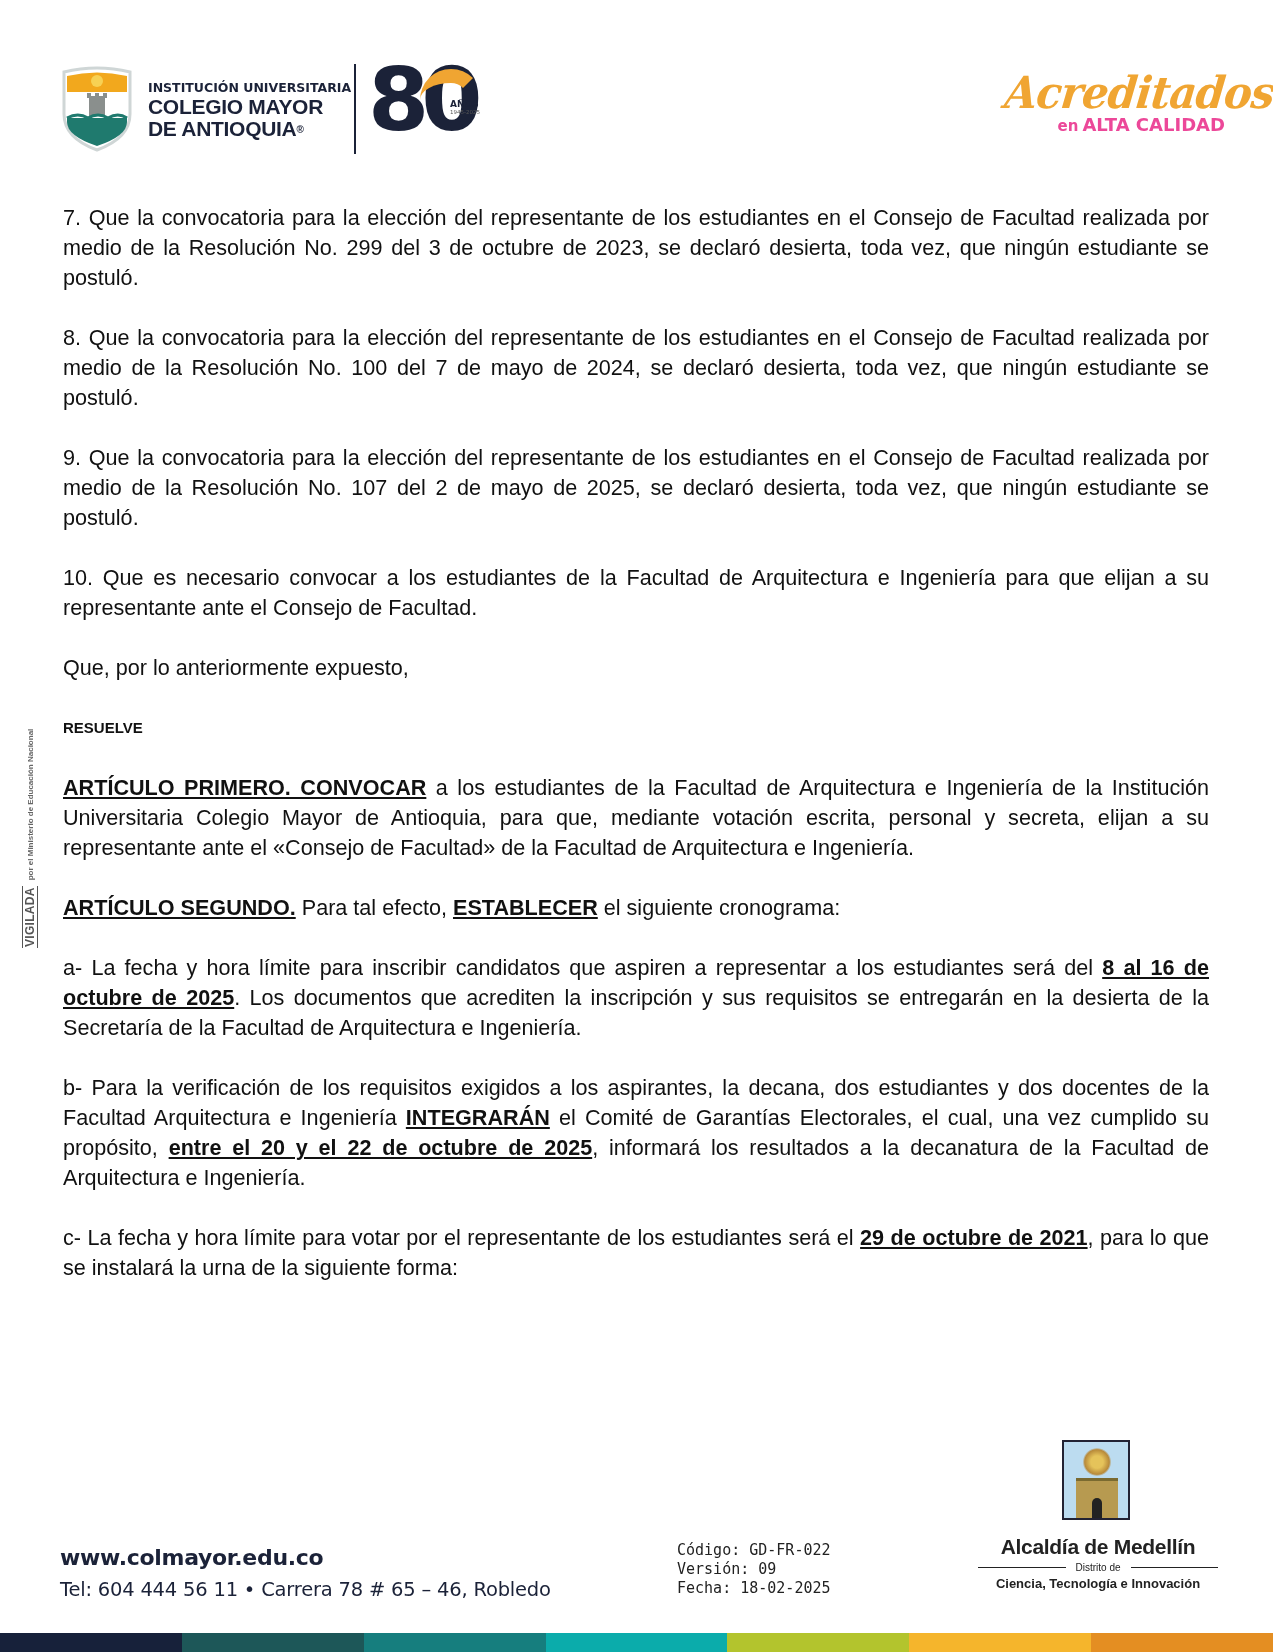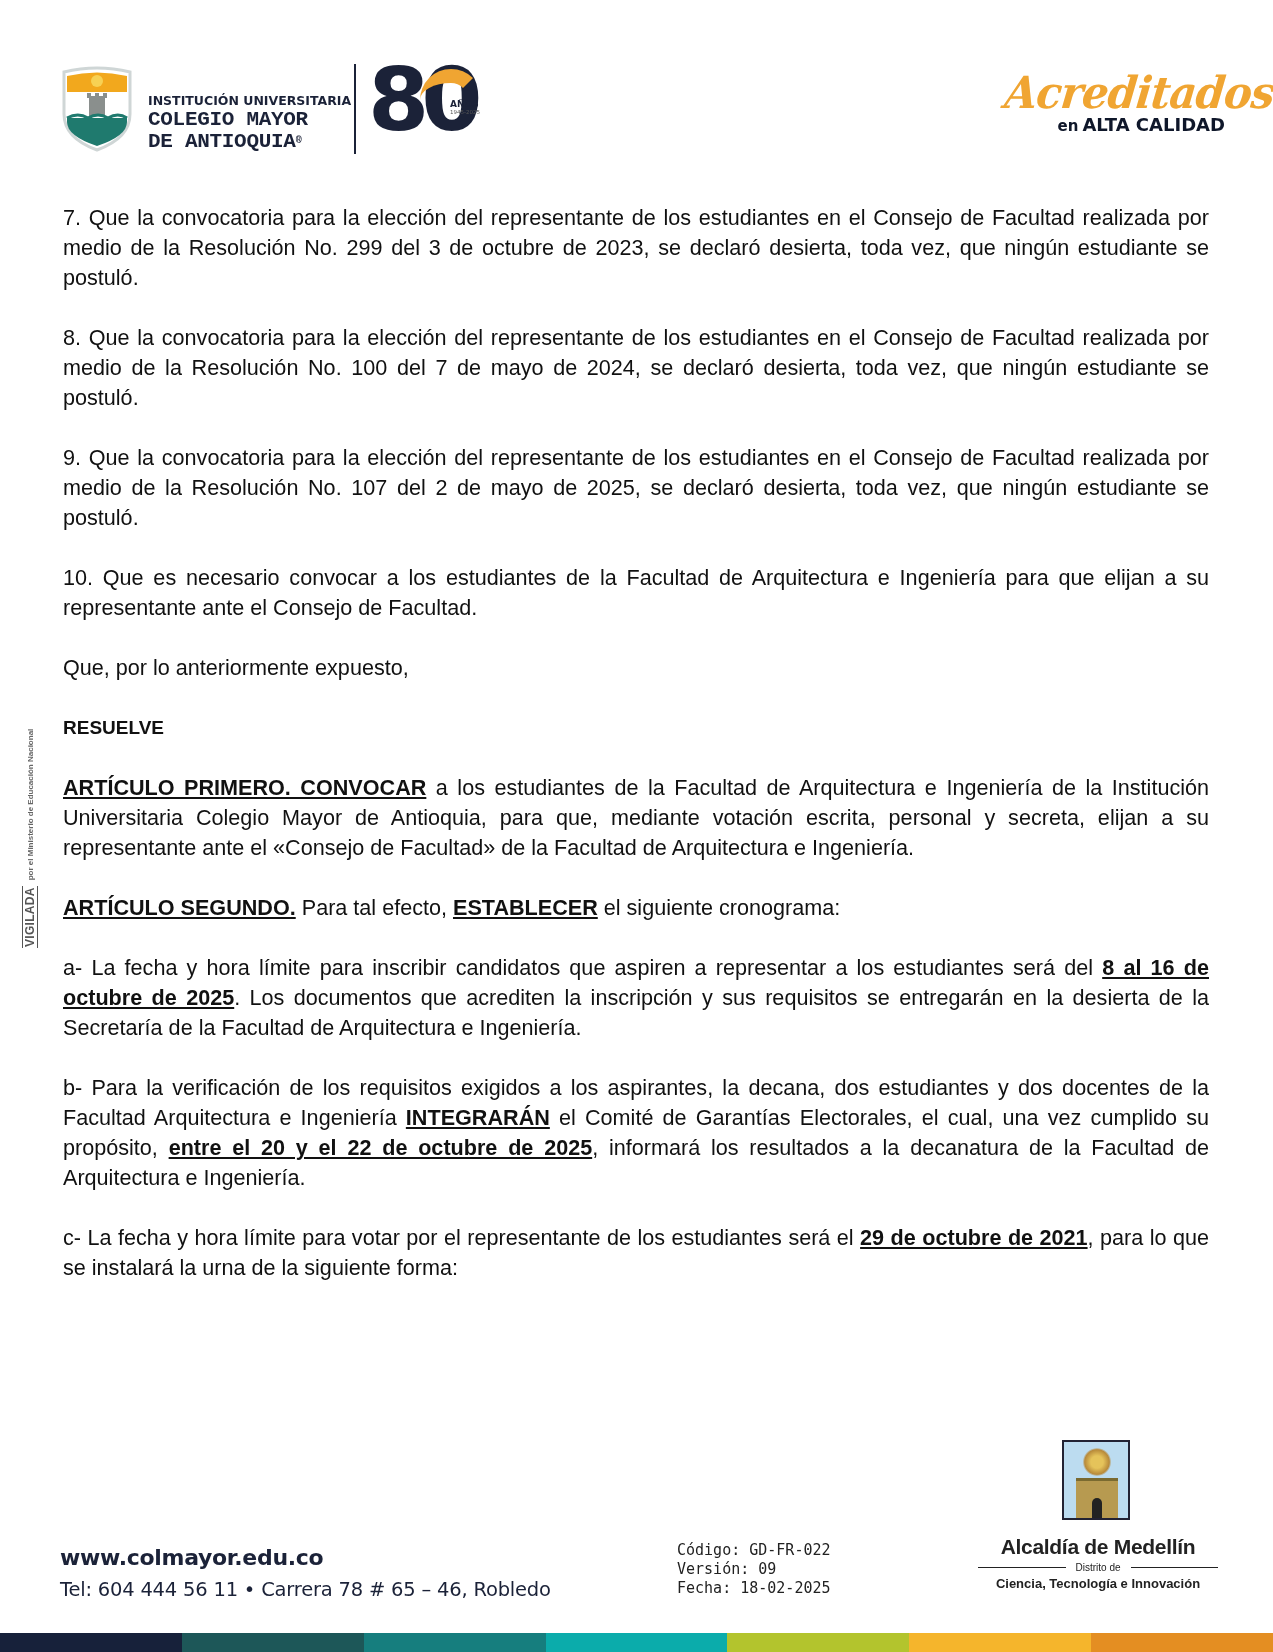--- a/index.html
+++ b/index.html
@@ -1,47 +1,47 @@
 <!DOCTYPE html>
 <html><head>
 <meta charset="utf-8">
 <style>
   html, body { margin: 0; padding: 0; background: #ffffff; }
   body { width: 1273px; height: 1652px; position: relative; overflow: hidden; font-family: "Liberation Sans", sans-serif; color: #111; }
 
   
   .header-logo { position: absolute; left: 58px; top: 64px; height: 90px; width: 440px; }
   .shield { position: absolute; left: 0; top: 2px; width: 78px; height: 86px; }
-  .inst-text { position: absolute; left: 90px; top: 18px; line-height: 1; color: #1b2238; margin-top: 13px; }
+  .inst-text { position: absolute; left: 90px; top: 18px; line-height: 1; color: #1b2238; }
   .inst-small { font-family: "DejaVu Sans", sans-serif; font-weight: bold; font-size: 12.5px; letter-spacing: 0px; display: block; }
-  .inst-big { font-family: Liberation Mono, monospace; font-weight: bold; font-size: 21px; display: block; margin-top: 1px; letter-spacing: -0.3px; }
+  .inst-big { font-family: Liberation Sans, sans-serif; font-weight: bold; font-size: 21px; display: block; margin-top: 1px; letter-spacing: -0.3px; }
   .inst-big sup { font-size: 10px; vertical-align: middle; }
   .header-divider { position: absolute; left: 296px; top: 0px; width: 2px; height: 90px; background: #1b2238; }
   .eighty { position: absolute; left: 310px; top: 2px; width: 120px; height: 84px; }
   .eighty-num { position: absolute; left: 0; top: -10px; font-family: "DejaVu Sans", sans-serif; font-weight: bold; font-size: 88px; color: #1b2238; letter-spacing: -8px; line-height: 1; }
   .eighty-arc { position: absolute; left: 52px; top: 3px; width: 62px; height: 40px; border-top: 14px solid #f0a532; border-right: 14px solid transparent; border-radius: 40px 40px 0 0; box-sizing: border-box; }
   .anos { position: absolute; left: 82px; top: 34px; font-family: "DejaVu Sans", sans-serif; font-weight: bold; font-size: 9px; color: #1b2238; line-height: 1; }
   .anos-years { display: block; font-size: 5.5px; font-weight: normal; color: #555; margin-top: 1px; }
 
   .acreditados { position: absolute; left: 1005px; top: 72px; width: 220px; height: 78px; text-align: right; }
   .acred-script { font-family: "DejaVu Serif", serif; font-style: italic; font-weight: bold; font-size: 42px; color: #f0a532; line-height: 1; letter-spacing: -1px; display: block; transform: skewX(-6deg) scaleY(1.05); }
-  .acred-sub { display: block; margin-top: 2px; color: #0f172a; line-height: 1; text-align: right; }
+  .acred-sub { display: block; margin-top: 2px; color: #ec4899; line-height: 1; text-align: right; }
   .acred-en { font-family: "DejaVu Sans", sans-serif; font-size: 15px; font-weight: bold; margin-right: 4px; }
   .acred-alta { font-family: "DejaVu Sans", sans-serif; font-size: 18px; font-weight: 900; letter-spacing: 0px; }
 
   
   .vigilada { position: absolute; left: 22px; top: 948px; transform-origin: left top; transform: rotate(-90deg); white-space: nowrap; font-family: "Liberation Sans", sans-serif; color: #555; display: flex; align-items: center; }
   .vig-main { font-weight: bold; font-size: 12px; border-top: 1.5px solid #555; border-bottom: 1.5px solid #555; padding: 0 1px; letter-spacing: 0.3px; }
   .vig-sub { font-size: 8px; font-weight: bold; margin-left: 6px; color: #666; }
 
   
   .content { position: absolute; left: 63px; top: 203px; width: 1146px; font-family: "Liberation Sans", sans-serif; font-size: 21.6px; line-height: 30px; color: #111; }
   .content p { margin: 0 0 30px 0; text-align: justify; }
   .content b { font-weight: bold; text-decoration: underline; }
-  .center-title { text-align: right; font-weight: bold; font-size: 19px; }
+  .center-title { text-align: right; font-weight: bold; font-size: 15px; }
 
   
   .foot-web { position: absolute; left: 60px; top: 1545px; font-family: "DejaVu Sans", sans-serif; font-weight: bold; font-size: 22px; color: #1b2238; letter-spacing: -0.3px; }
   .foot-tel { position: absolute; left: 60px; top: 1578px; font-family: "DejaVu Sans", sans-serif; font-size: 19.5px; color: #1b2238; letter-spacing: -0.2px; }
   .foot-code { position: absolute; left: 677px; top: 1541px; font-family: "DejaVu Sans Mono", monospace; font-size: 15px; line-height: 19px; color: #222; }
   .alcaldia { position: absolute; left: 978px; top: 1440px; width: 240px; height: 160px; text-align: center; }
   .coat { position: absolute; left: 84px; top: 0px; width: 68px; height: 80px; border: 2px solid #223; background: #bcdcf0; box-sizing: border-box; overflow: hidden; }
   .coat-tower { position: absolute; left: 12px; top: 36px; width: 42px; height: 42px; background: #b79a50; border-top: 3px solid #7a6a30; }
   .coat-door { position: absolute; left: 28px; top: 56px; width: 10px; height: 22px; background: #222; border-radius: 5px 5px 0 0; }
   .coat-sun { position: absolute; left: 18px; top: 6px; width: 30px; height: 28px; border-radius: 50%; background: radial-gradient(circle, #e5c35a 30%, #b88a3a 60%, #bcdcf0 70%); }

